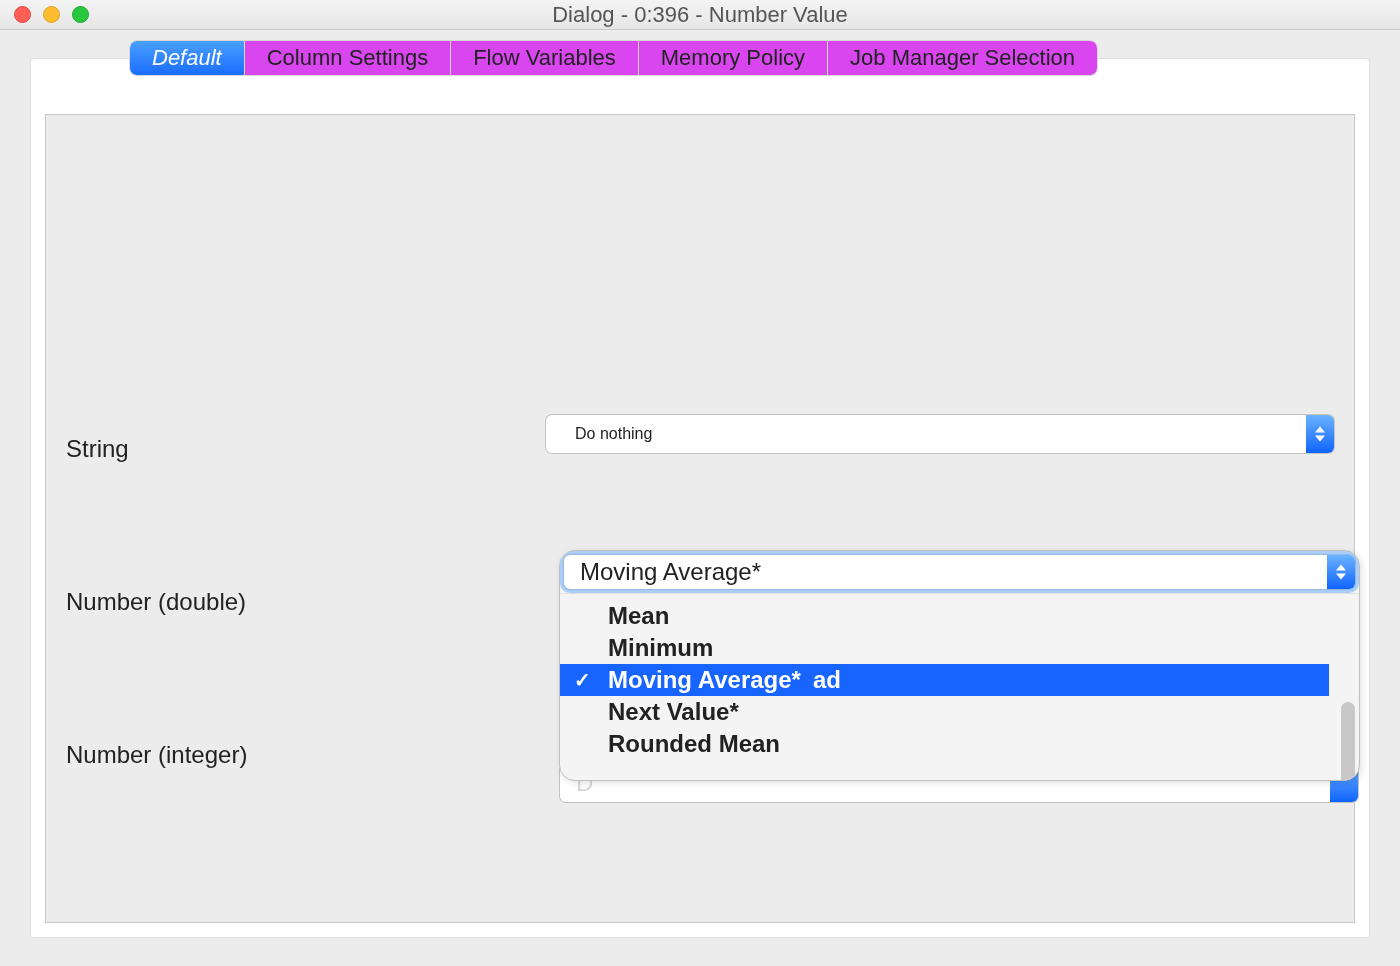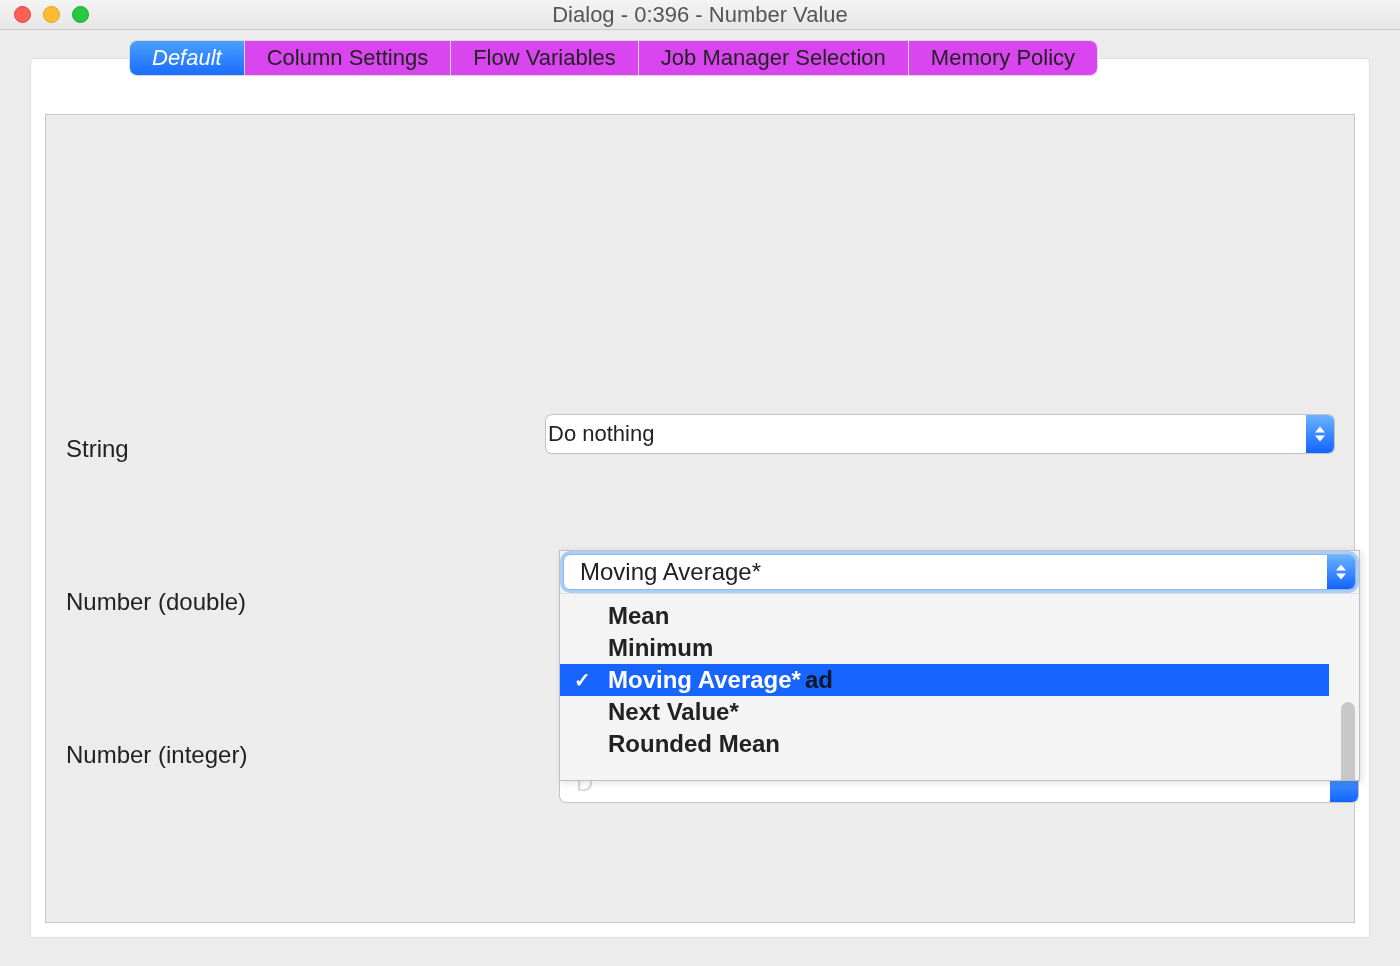--- a/index.html
+++ b/index.html
@@ -120,22 +120,22 @@
     background: #fff;
     display: flex;
     align-items: center;
     justify-content: space-between;
     overflow: hidden;
   }
   .select.focused {
     box-shadow: 0 0 0 1px #c3c3c3, 0 0 0 4px rgba(100,170,255,0.55);
   }
   .select .value {
-    padding-left: 2px;
-    font-size: 22px;
+    padding-left: 29px;
+    font-size: 16px;
   }
   .select .arrow-btn {
     width: 28px;
     height: 100%;
     background: linear-gradient(#6bb3ff, #1064ff);
     display: flex;
     align-items: center;
     justify-content: center;
     flex-direction: column;
   }
@@ -164,21 +164,21 @@
     color: #d9d9d9;
   }
 
   
   .popup {
     position: absolute;
     left: 559px;
     right: 40px;
     top: 520px;
     border: 1px solid #c0c0c0;
-    border-radius: 0;
+    border-radius: 16px;
     background: #f4f4f4;
     box-shadow: 2px 2px 7px rgba(0,0,0,0.12);
     z-index: 20;
     overflow: hidden;
   }
   .popup .select-in-popup {
     margin: 0;
     border-bottom: 1px solid #e0e0e0;
   }
   .popup .select-in-popup .select {
@@ -263,22 +263,22 @@
   </div>
   <div class="title">Dialog - 0:396 - Number Value</div>
 </div>
 
 <div class="window-content">
 
   <div class="tabs">
     <div class="tab active">Default</div>
     <div class="tab">Column Settings</div>
     <div class="tab">Flow Variables</div>
+    <div class="tab">Memory Policy</div>
     <div class="tab">Job Manager Selection</div>
-    <div class="tab">Memory Policy</div>
   </div>
 
   <div class="body">
     <div class="inner-panel">
 
       <div class="row">
         <div class="label">String</div>
         <div class="select-wrap">
           <div class="select">
             <span class="value">Do nothing</span>
@@ -330,20 +330,20 @@
             </svg>
           <svg viewBox="0 0 10 6">
               <polygon points="0,0 10,0 5,6"></polygon>
             </svg>
         </span>
       </div>
     </div>
     <div class="menu">
       <div class="item"><span>Mean</span></div>
       <div class="item"><span>Minimum</span></div>
-      <div class="item selected"><span class="check">✓</span><span>Moving Average*</span><span style="margin-left:4px;color:#0f172a;">ad</span></div>
+      <div class="item selected"><span class="check">✓</span><span>Moving Average*</span><span style="margin-left:12px;color:#ffffff;">ad</span></div>
       <div class="item"><span>Next Value*</span></div>
       <div class="item"><span>Rounded Mean</span></div>
       <div class="scrollbar"></div>
     </div>
   </div>
 
 </div>
 
 </body></html>

